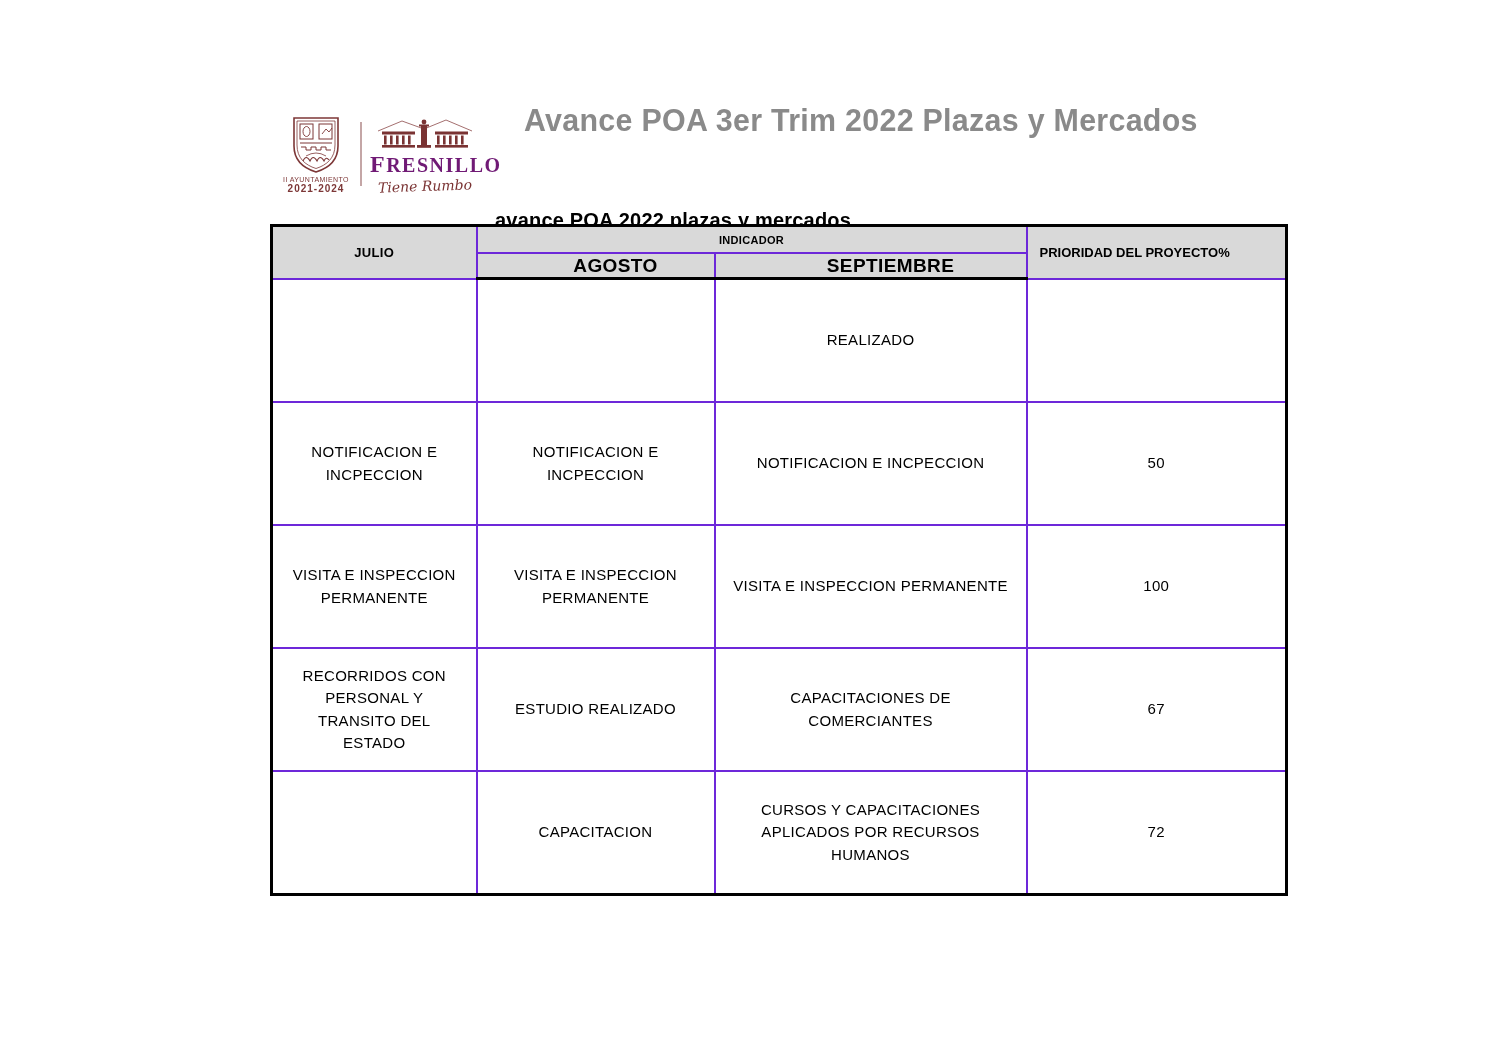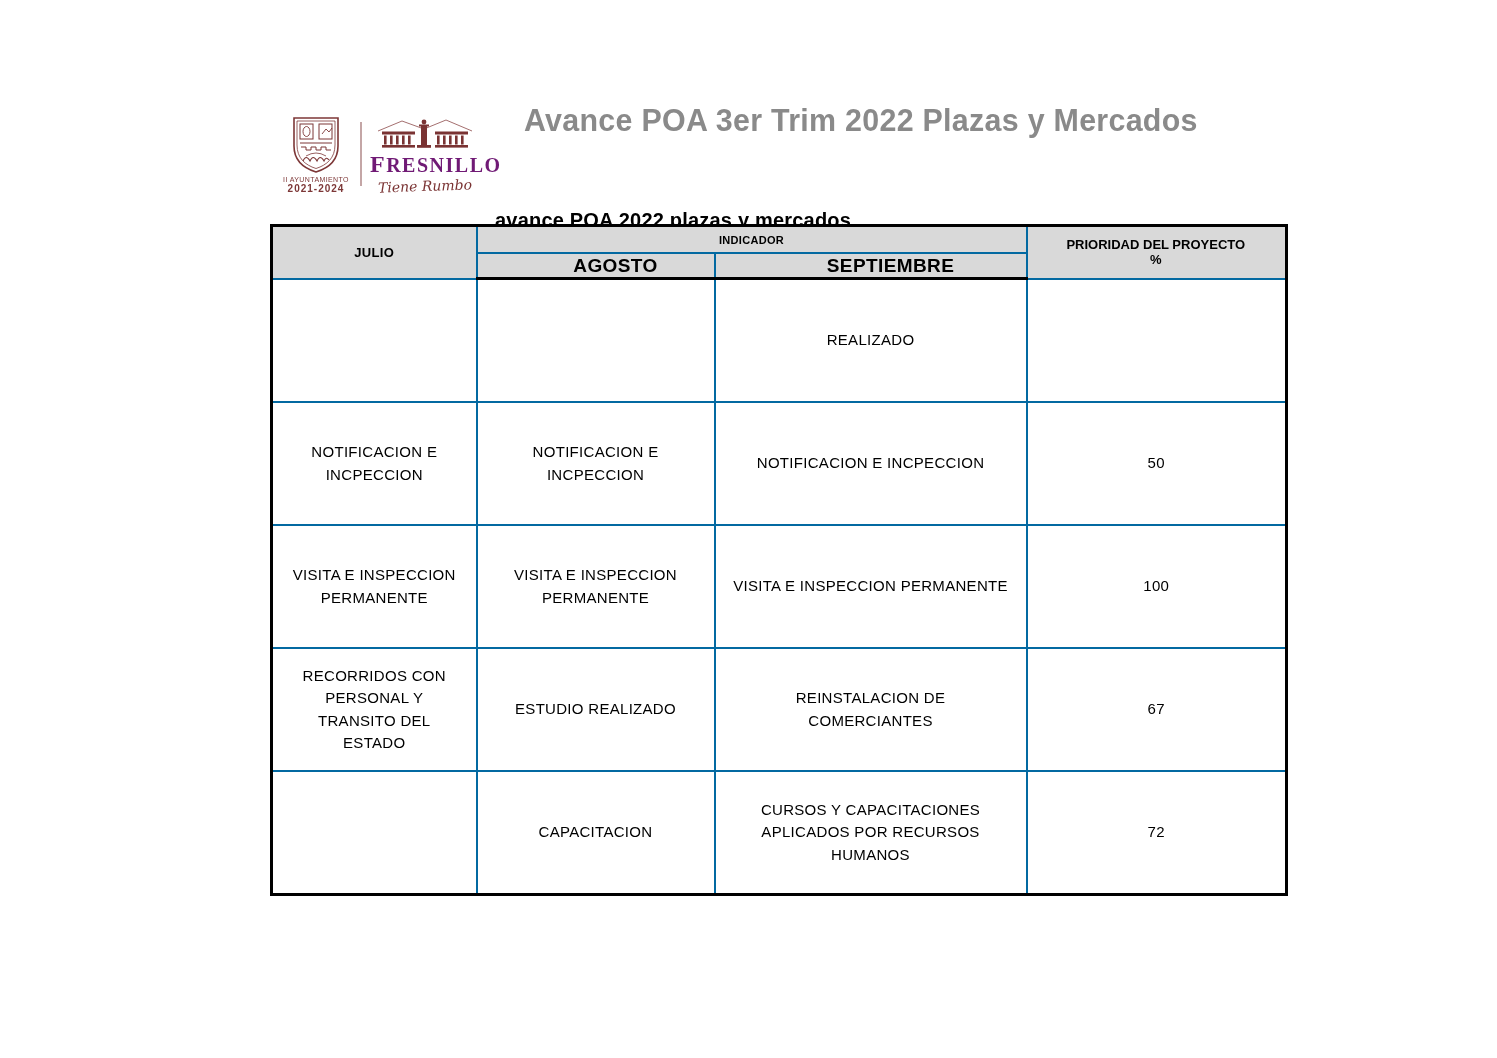--- a/index.html
+++ b/index.html
@@ -48,35 +48,35 @@
   }
 
   
   table.poa{
     position:absolute;left:270px;top:224px;
     width:1015px;table-layout:fixed;
     border-collapse:collapse;
     border:3px solid #000;
     background:#fff;
   }
-  table.poa th, table.poa td{border:2px solid #0369a1;}
+  table.poa th, table.poa td{border:2px solid #6d28d9;}
   thead th{
     background:#d9d9d9;
     font-weight:bold;color:#000;
     text-align:center;vertical-align:middle;
     padding:0;
   }
   .h-julio{font-size:13px;letter-spacing:0.3px;}
   .h-indicador{font-size:11px;height:25px;letter-spacing:0.3px;}
   .h-sub{font-size:19px;height:23px;letter-spacing:0.4px;padding-left:40px;}
   .h-prioridad{font-size:13px;}
   thead tr.subrow th, .h-julio, .h-prioridad{border-bottom:3px solid #000;}
   .prioridad-wrap{
-    display:flex;justify-content:center;align-items:center;
-    padding:0 13px 0 12px;width:auto;flex-direction:column;
+    display:flex;justify-content:flex-start;align-items:center;
+    padding:0 13px 0 12px;width:auto;
   }
   tbody td{
     height:121px;
     border-top-width:3px;
     text-align:center;vertical-align:middle;
     font-size:15px;color:#000;
     letter-spacing:0.3px;line-height:1.5;
     white-space:pre-line;
     padding:0 16px;
   }
@@ -180,21 +180,21 @@
         <td>VISITA E INSPECCION
 PERMANENTE</td>
         <td>VISITA E INSPECCION PERMANENTE</td>
         <td>100</td>
       </tr>
       <tr>
         <td>RECORRIDOS CON
 PERSONAL Y
 TRANSITO DEL ESTADO</td>
         <td>ESTUDIO REALIZADO</td>
-        <td>REINSTALACION DE
+        <td>CAPACITACIONES DE
 COMERCIANTES</td>
         <td>67</td>
       </tr>
       <tr>
         <td></td>
         <td>CAPACITACION</td>
         <td>CURSOS Y CAPACITACIONES
 APLICADOS POR RECURSOS
 HUMANOS</td>
         <td>72</td>

